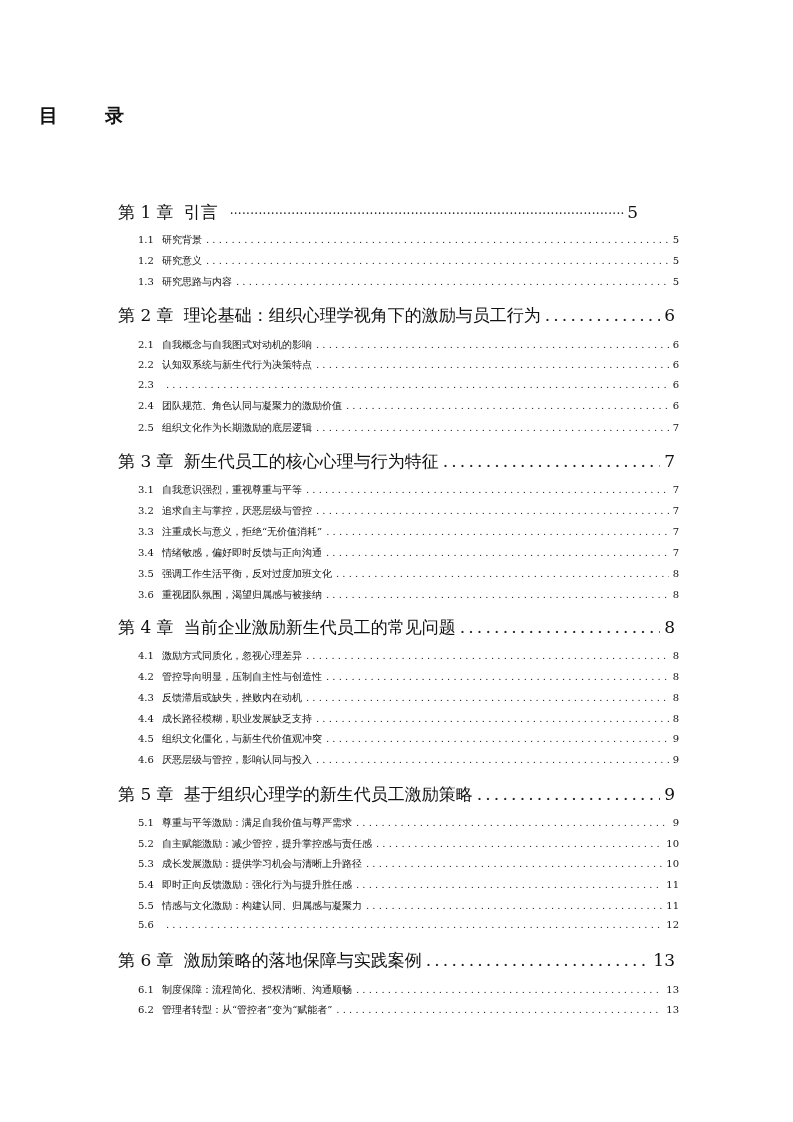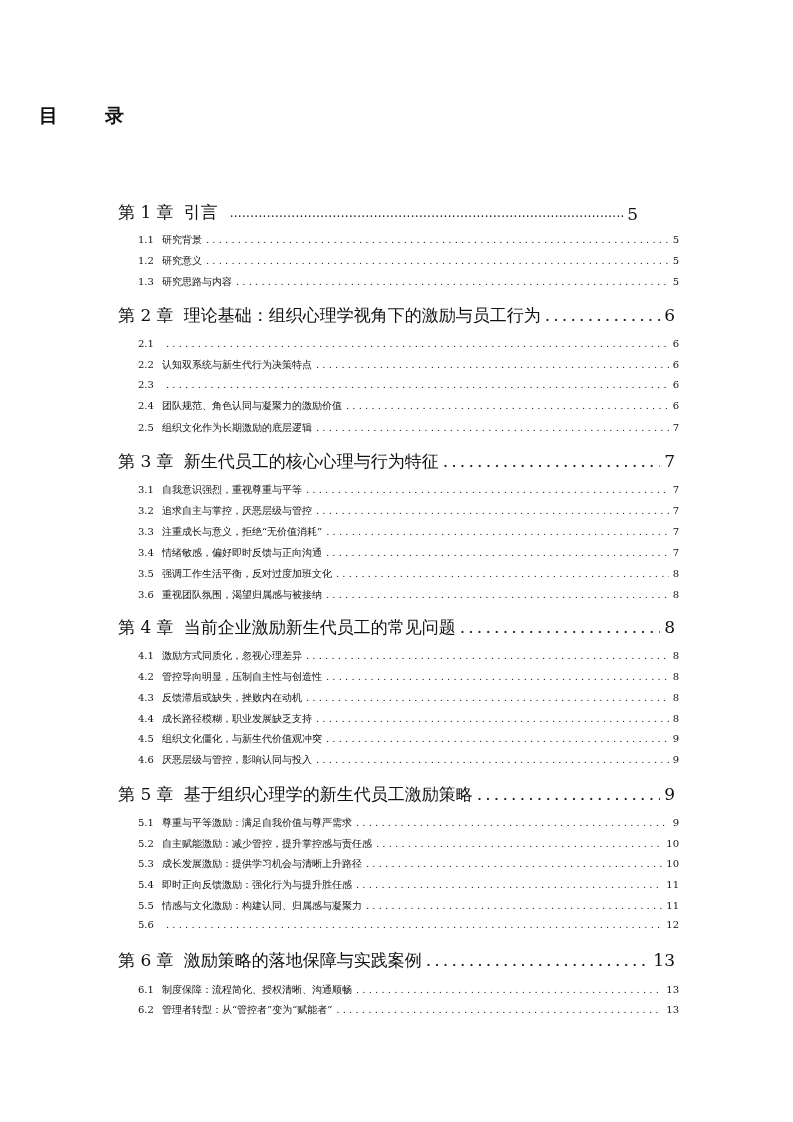--- a/index.html
+++ b/index.html
@@ -13,21 +13,21 @@
   .entry.sub { left: 138px; width: 541px; font-size: 10px; }
   .entry .num { flex: 0 0 auto; }
   .entry.ch .num { margin-right: 10px; }
   .entry.sub .num { margin-right: 8px; }
   .entry .txt { flex: 0 0 auto; }
   .entry .dots { flex: 1 1 auto; overflow: hidden; margin: 0 4px; letter-spacing: 3.2px; color: #222; }
   .entry .dots::before { content: "......................................................................................................................................................."; }
   .entry.ch1 .dots { letter-spacing: 0.3px; margin: 0 2px 0 12px; font-size: 12px; }
   .entry.ch1 .dots::before { content: "··················································································································································"; }
   .entry .pg { flex: 0 0 auto; text-align: right; }
-  .entry.ch1 { width: 520px; align-items: flex-end; }
+  .entry.ch1 { width: 520px; }
 </style>
 </head>
 <body>
 
 <div>
   <div class="title">目　录</div>
 
   <div class="entry ch ch1" style="top:201px">
     <span class="num">第 1 章</span>
     <span class="txt">引言</span>
@@ -54,20 +54,21 @@
   </div>
 
   <div class="entry ch" style="top:304px">
     <span class="num">第 2 章</span>
     <span class="txt">理论基础：组织心理学视角下的激励与员工行为</span>
     <span class="dots"></span>
     <span class="pg">6</span>
   </div>
   <div class="entry sub" style="top:338px">
     <span class="num">2.1</span>
+    <span class="txt">自我概念与自我图式对动机的影响</span>
     <span class="dots"></span>
     <span class="pg">6</span>
   </div>
   <div class="entry sub" style="top:358px">
     <span class="num">2.2</span>
     <span class="txt">认知双系统与新生代行为决策特点</span>
     <span class="dots"></span>
     <span class="pg">6</span>
   </div>
   <div class="entry sub" style="top:379px">

